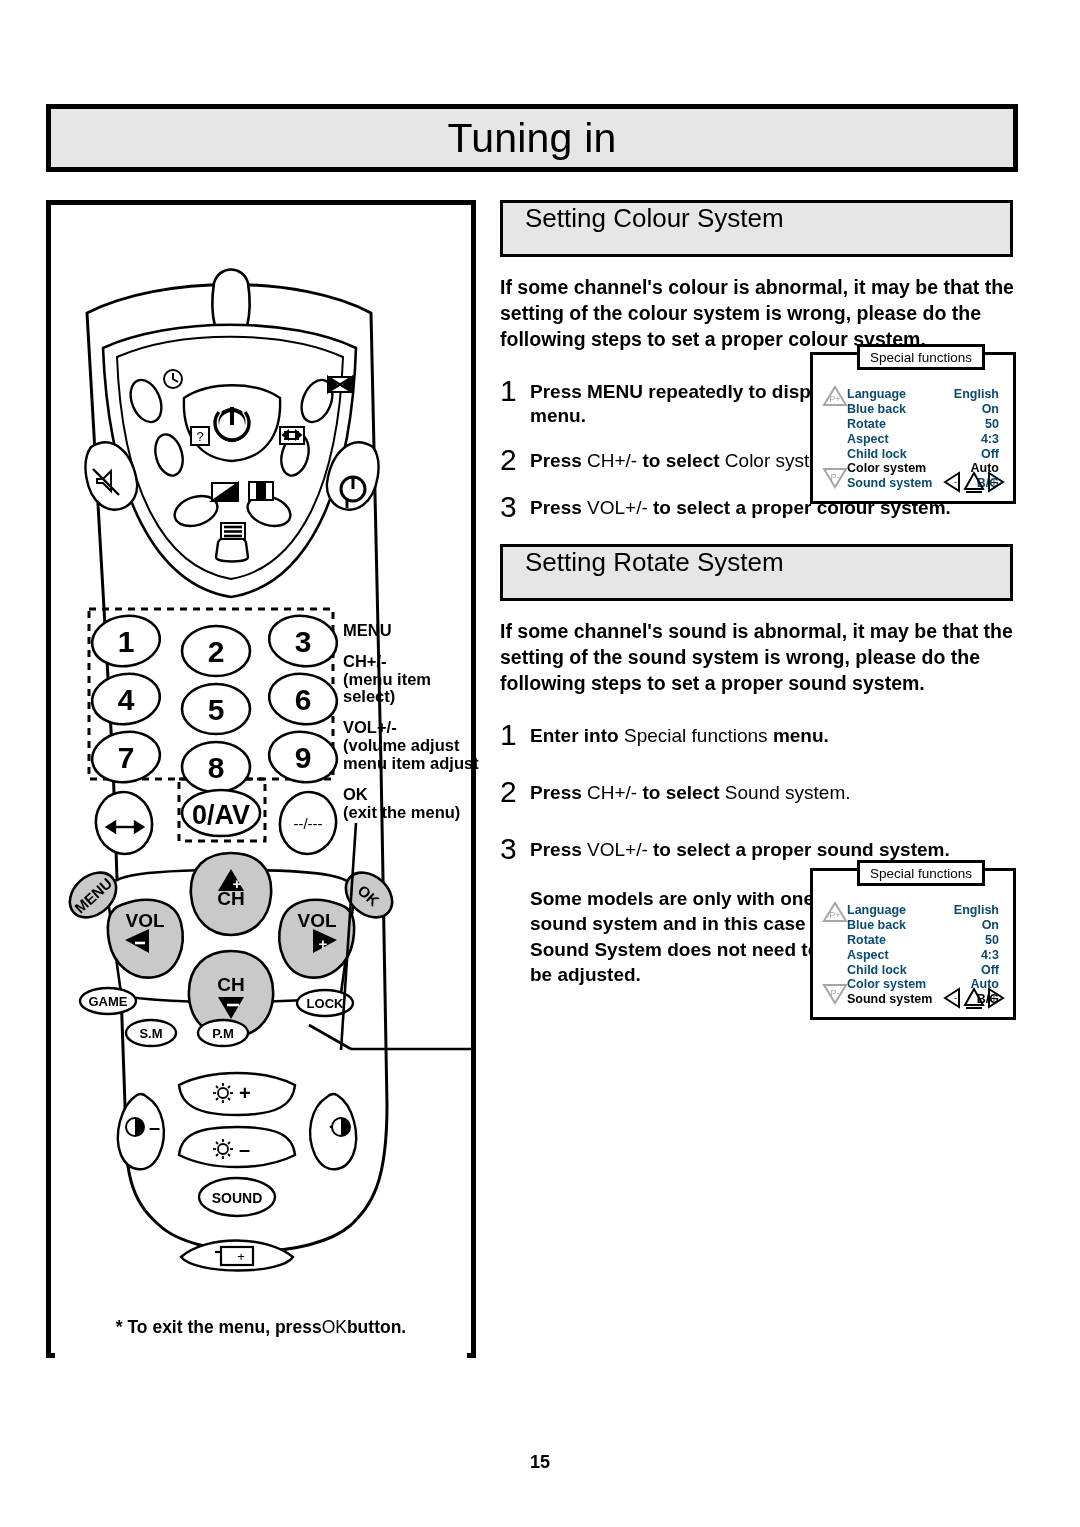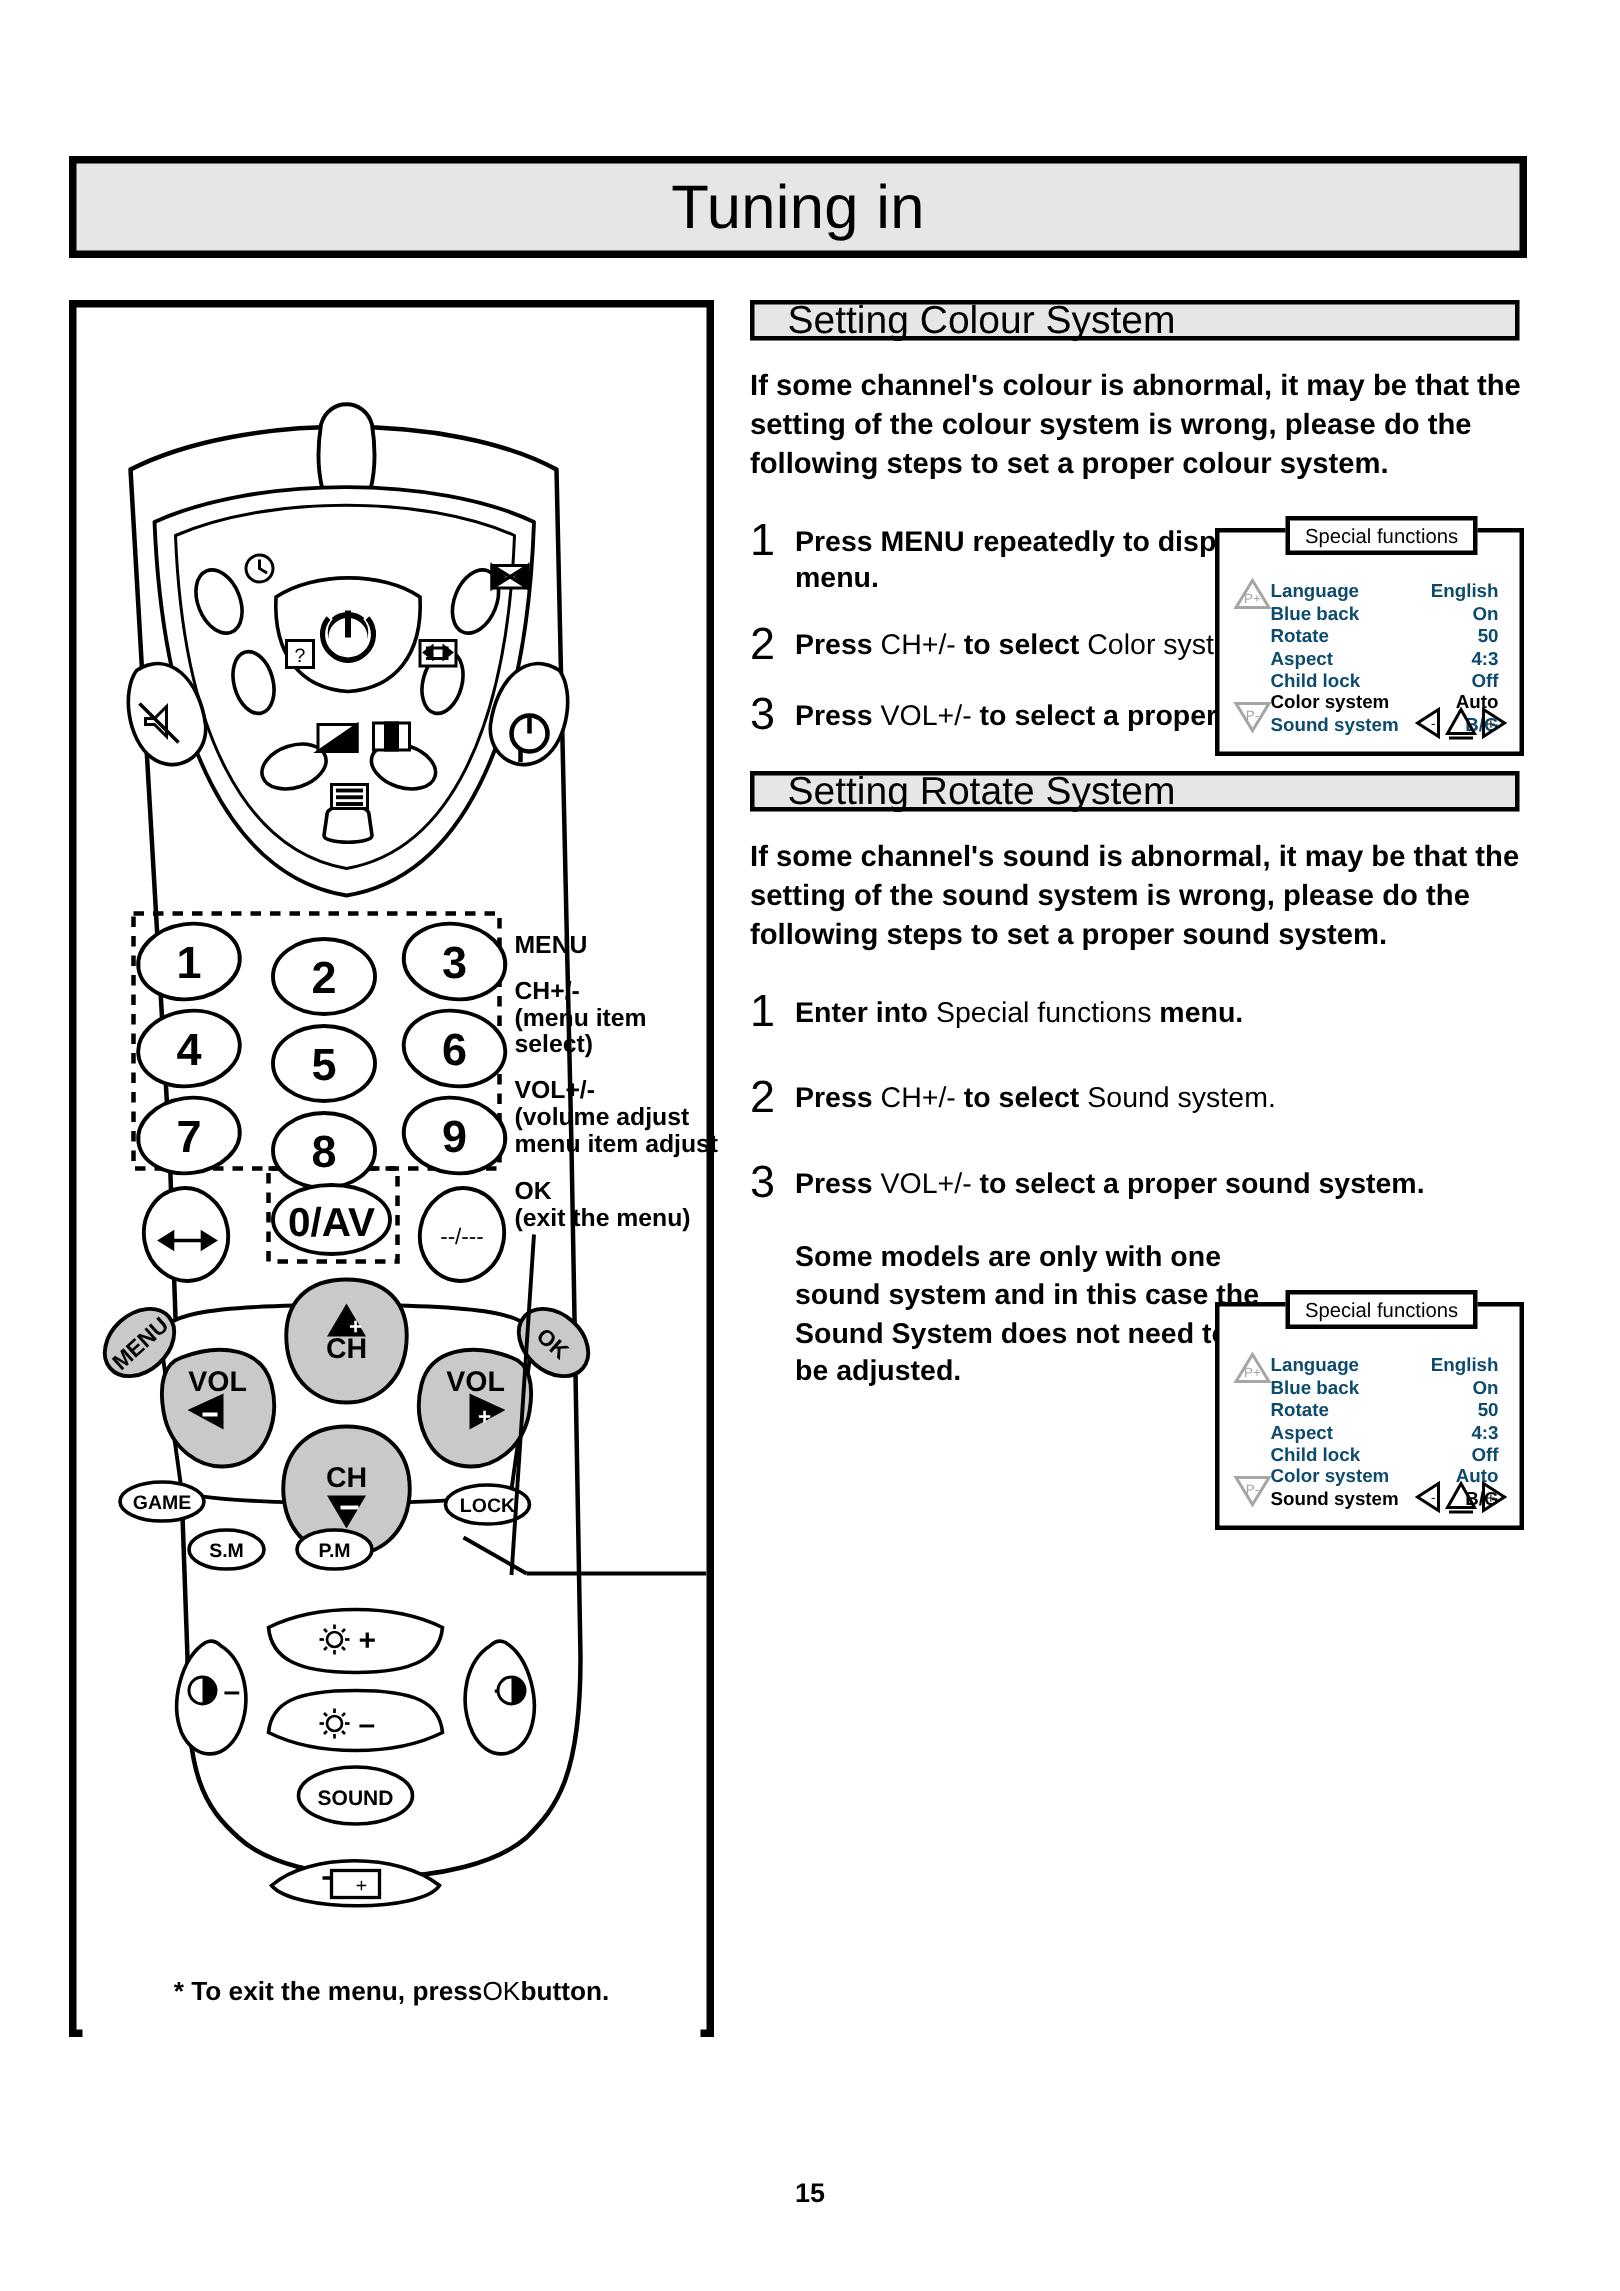--- a/index.html
+++ b/index.html
@@ -51,24 +51,24 @@
     font-size: 16.5px; font-weight: bold; line-height: 1.08;
     z-index: 5;
   }
   .callouts .grp { margin-bottom: 13px; }
   .callouts .sub { font-weight: bold; }
 
   
   .right-col { position: absolute; left: 500px; top: 200px; width: 520px; }
 
   .section-head {
-    width: 513px; height: 27px;
+    width: 513px; height: 57px;
     background: #e6e6e6;
     border: 3px solid #000;
-    display: flex; align-items: center;
+    display: flex; 
     padding-left: 22px;
     margin-bottom: 18px;
   }
   .section-head .h-text { font-size: 26px; font-weight: 400; }
 
   .intro {
     font-size: 19.5px; font-weight: bold; line-height: 1.33;
     margin-bottom: 22px;
     width: 516px;
   }

